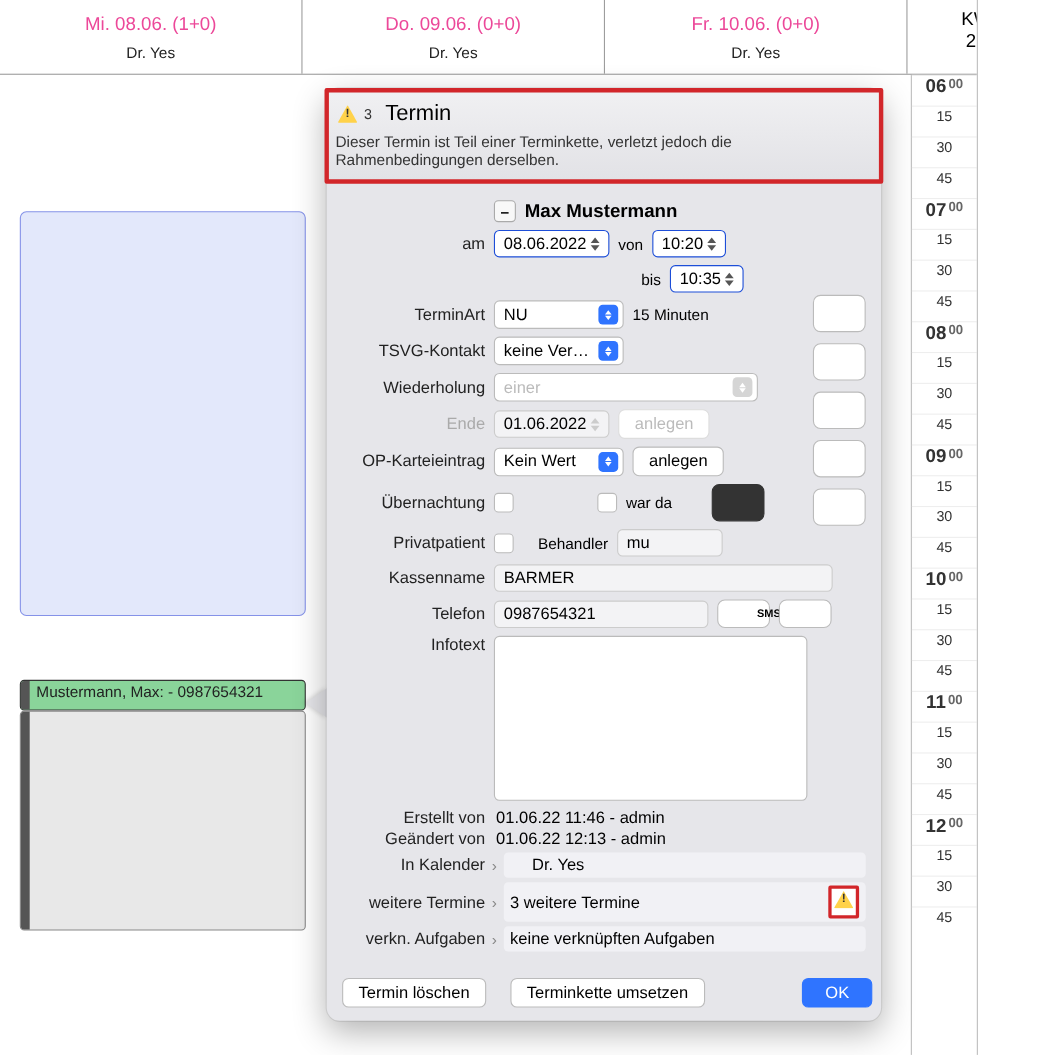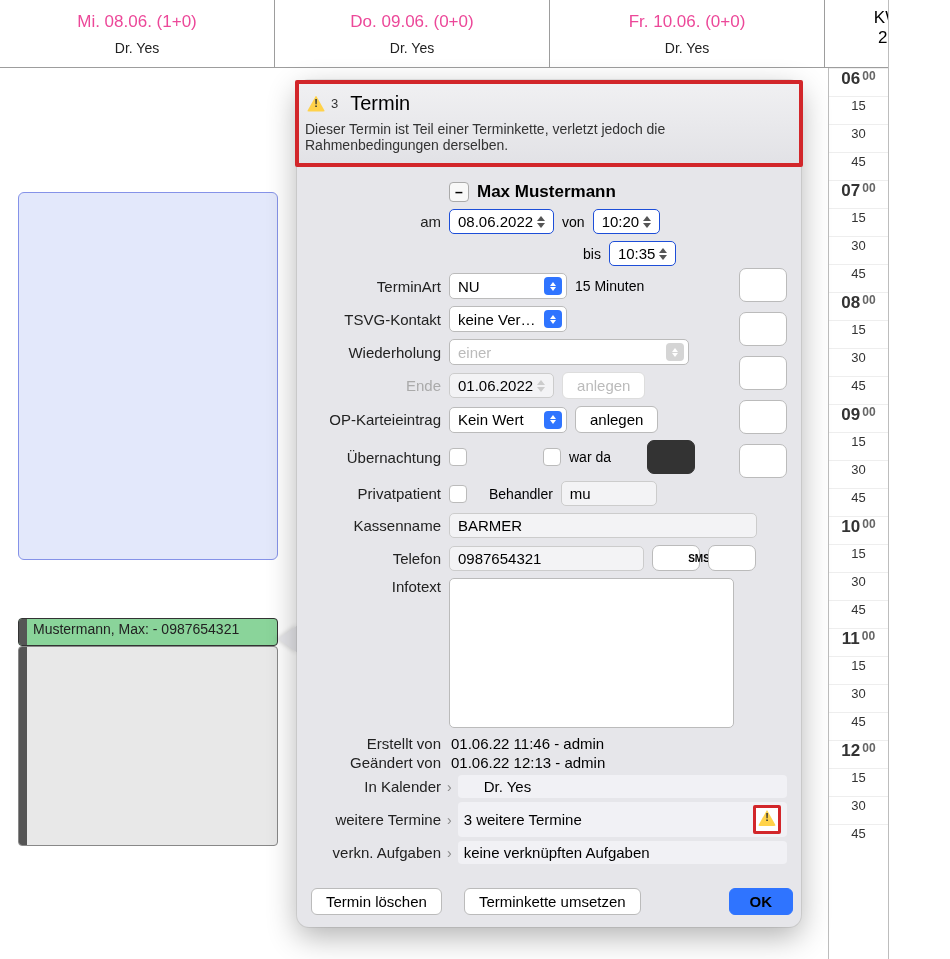--- a/index.html
+++ b/index.html
@@ -49,21 +49,21 @@
 .spin .dn { border-top: 5px solid #555; }
 .select { background: #fff; border: 1px solid #bbb; border-radius: 5px; padding: 3px 4px 3px 8px; font-size: 15px; display: inline-flex; align-items: center; gap: 6px; min-width: 118px; }
 .select.dim { color: #bbb; }
 .select .arrow-btn { width: 18px; height: 18px; background: #2f74ff; border-radius: 4px; display: inline-flex; flex-direction: column; align-items: center; justify-content: center; gap: 1px; margin-left: auto; }
 .select .arrow-btn.dim { background: #d5d5d5; }
 .select .arrow-btn b { width: 0; height: 0; border-left: 3px solid transparent; border-right: 3px solid transparent; }
 .select .arrow-btn .u { border-bottom: 4px solid #fff; }
 .select .arrow-btn .d { border-top: 4px solid #fff; }
 .btn { background: #fff; border: 1px solid #bbb; border-radius: 6px; padding: 4px 14px; font-size: 15px; cursor: pointer; }
 .btn.dim { color: #bbb; border-color: #ddd; }
-.btn.primary { background: #2f74ff; color: #000000; border-color: #2f74ff; font-weight: 700; padding: 4px 20px; }
+.btn.primary { background: #2f74ff; color: #ffffff; border-color: #2f74ff; font-weight: 400; padding: 4px 20px; }
 .icon-btn { width: 34px; height: 34px; background: #fff; border: 1px solid #bbb; border-radius: 7px; display: inline-flex; align-items: center; justify-content: center; padding-left: 46px; }
 .icon-btn.dark { background: #333; border-color: #333; color: #fff; }
 .icon-col { position: absolute; right: 14px; top: 188px; display: flex; flex-direction: column; gap: 10px; }
 .chk { width: 18px; height: 18px; border: 1px solid #bbb; border-radius: 4px; background: #fff; display: inline-block; }
 .textarea { width: 285px; height: 150px; background: #fff; border: 1px solid #bbb; border-radius: 5px; }
 .meta-row { display: flex; margin: 2px 0; }
 .meta-row .lbl { width: 130px; text-align: right; font-size: 15px; }
 .meta-row .val { flex: 1; font-size: 15px; padding-left: 10px; }
 .link-row { display: flex; align-items: center; margin: 4px 0; }
 .link-row .lbl { width: 130px; text-align: right; font-size: 15px; }

